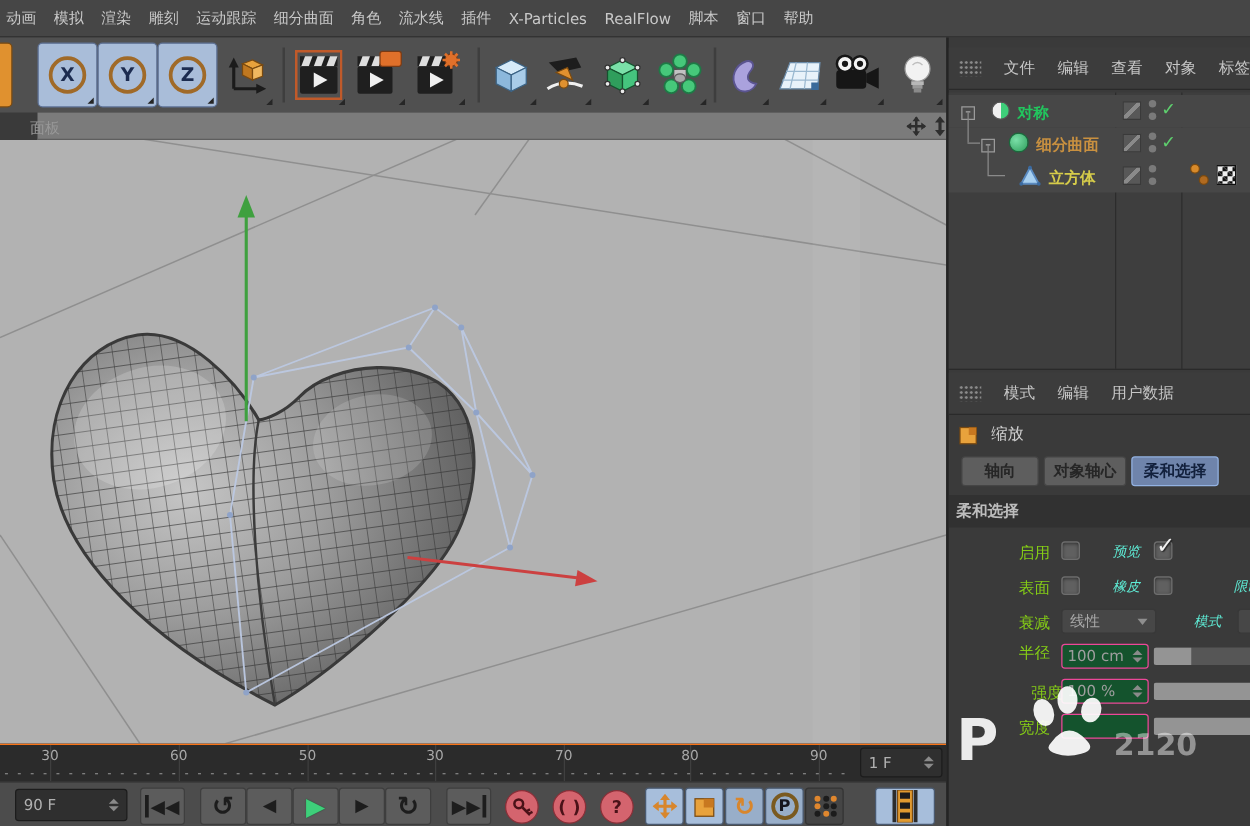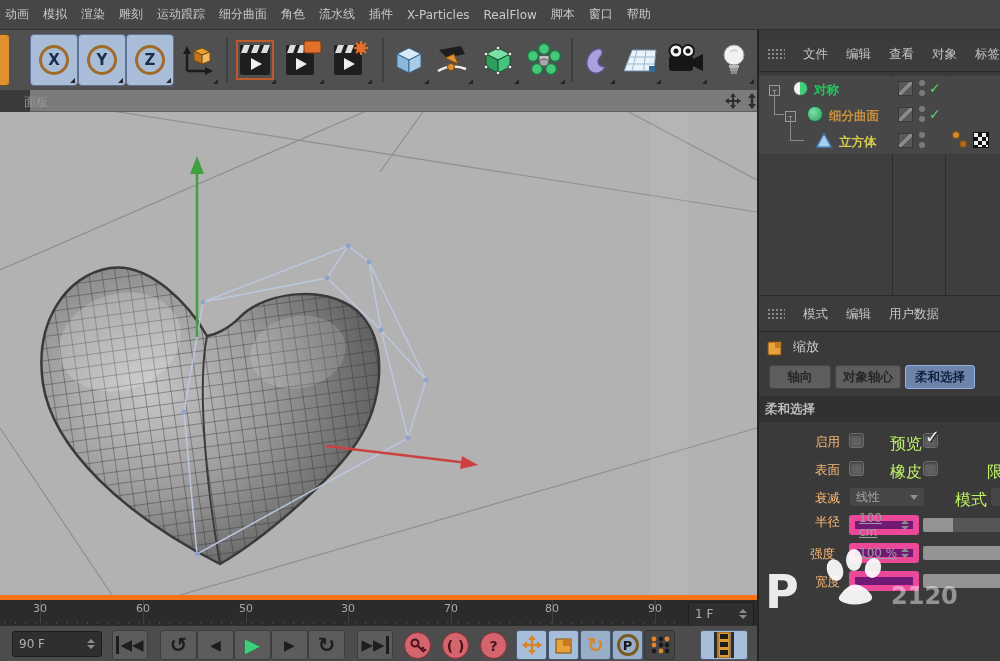--- a/index.html
+++ b/index.html
@@ -15,21 +15,21 @@
   .tile.dd:after{content:"";position:absolute;right:2px;bottom:2px;border-left:5px solid transparent;border-bottom:5px solid #262626;}
   .xyz{background:#a9bdd9;border:1px solid #5e7296;}
   .ring{width:30px;height:30px;border-radius:50%;border:3px solid #a06a28;display:flex;align-items:center;justify-content:center;color:#1c2c50;font-weight:bold;font-size:15px;}
   .vsep{position:absolute;top:8px;width:2px;height:44px;background:#3e3e3e;}
   
   .vheader{left:0;top:90px;width:757px;height:22px;background:#7b7b7b;border-bottom:1px solid #5e5e5e;margin-left:30px;}
   .vtitle{position:absolute;left:-6px;top:4px;color:#989898;font-size:12px;}
   .viewport{left:0;top:112px;width:757px;height:483px;background:#b2b2b2;overflow:hidden;}
   .gridlabel{position:absolute;left:608px;top:450px;width:134px;height:24px;background:#4a4a4a;border:1px solid #6a6a6a;color:#cfcfcf;font-size:12px;display:flex;align-items:center;justify-content:center;}
   
-  .timeline{left:0;top:595px;width:757px;height:30px;background:#2b2b2b;border-top:5px solid #f97316;}
+  .timeline{left:0;top:595px;width:757px;height:30px;background:#2b2b2b;border-top:1px solid #f97316;}
   .tick{position:absolute;top:2px;width:30px;text-align:center;color:#a8a8a8;font-size:11px;}
   .tline{position:absolute;top:0;width:1px;height:30px;background:#3f3f3f;}
   .dotsrow{position:absolute;left:0;top:21px;width:680px;height:4px;background-image:radial-gradient(#9a9a9a 1px,transparent 1.4px);background-size:10.3px 4px;}
   .framebox{background:#2f2f2f;border:1px solid #1c1c1c;border-radius:3px;color:#b0b0b0;font-size:12px;display:flex;align-items:center;padding:0 6px;}
   .spin{margin-left:auto;display:flex;flex-direction:column;gap:2px;}
   .spin i{display:block;width:0;height:0;border-left:4px solid transparent;border-right:4px solid transparent;}
   .spin .up{border-bottom:4px solid #8a8a8a;}
   .spin .dn{border-top:4px solid #8a8a8a;}
   
   .transport{left:0;top:625px;width:757px;height:36px;background:#4c4c4c;border-top:1px solid #2f2f2f;}
@@ -43,26 +43,26 @@
   .grip{width:18px;height:13px;background-image:radial-gradient(#8a8a8a 1px,transparent 1.2px);background-size:4px 4px;}
   .orow{position:absolute;left:0;width:243px;height:26px;background:#474747;display:flex;align-items:center;}
   .olabel{font-size:12.5px;font-weight:bold;}
   .ebox{position:absolute;width:11px;height:11px;background:#4a4a4a;border:1px solid #9a9a9a;color:#cfcfcf;font-size:9px;line-height:8px;text-align:center;}
   .slash{position:absolute;width:15px;height:15px;background:#585858;border:1px solid #3a3a3a;background-image:linear-gradient(135deg,transparent 42%,#8a8a8a 42%,#8a8a8a 58%,transparent 58%);}
   .vdot{position:absolute;width:6px;height:6px;border-radius:50%;background:#7a7a7a;}
   .gcheck{position:absolute;color:#5ecf6e;font-size:14px;font-weight:bold;}
   .checker{position:absolute;width:16px;height:16px;border:1px solid #111;background-color:#eee;background-image:linear-gradient(45deg,#111 25%,transparent 25%,transparent 75%,#111 75%),linear-gradient(45deg,#111 25%,transparent 25%,transparent 75%,#111 75%);background-size:8px 8px;background-position:0 0,4px 4px;}
   .tab{position:absolute;height:24px;background:#5e5e5e;border:1px solid #454545;border-radius:3px;color:#262626;font-size:12.5px;display:flex;align-items:center;justify-content:center;font-weight:bold;}
   .tab.active{background:#6f84ab;border:1px solid #93b2e2;color:#12203c;}
-  .alabel{position:absolute;width:60px;text-align:right;color:#fdba74;font-size:12.5px;}
-  .alabel2{position:absolute;color:#bef264;font-size:16px;}
+  .alabel{position:absolute;width:60px;text-align:right;color:#84cc16;font-size:12.5px;}
+  .alabel2{position:absolute;color:#5eead4;font-size:11px;font-style:italic;}
   .cbox{position:absolute;width:15px;height:15px;border-radius:3px;background:#606060;box-shadow:inset 0 1px 3px rgba(0,0,0,.5);border:1px solid #6e6e6e;}
   .ddown{position:absolute;height:20px;background:#474747;border:1px solid #383838;border-radius:3px;color:#a8a8a8;font-size:12px;display:flex;align-items:center;padding:0 6px;}
   .ddown .arr{margin-left:auto;width:0;height:0;border-left:4px solid transparent;border-right:4px solid transparent;border-top:5px solid #8e8e8e;}
-  .spinbox{position:absolute;height:20px;background:#701a75;border:6px solid #ec4899;border-radius:3px;color:#9e9e9e;font-size:12px;display:flex;align-items:center;padding:0 4px;text-decoration:underline;}
+  .spinbox{position:absolute;height:20px;background:#14532d;border:1px solid #ec4899;border-radius:3px;color:#9e9e9e;font-size:12px;display:flex;align-items:center;padding:0 4px;}
   .slider{position:absolute;height:14px;top:3px;background:#565656;border-radius:2px;overflow:hidden;}
   .slider .fill{height:100%;background:#949494;}
   .wmark{color:#fff;font-weight:bold;}
 </style>
 </head>
 <body>
 
 <div id="app">
 
   <div class="abs menubar">
@@ -507,21 +507,21 @@
         <span>100 cm</span>
         <span class="spin">
             <i class="up"></i>
             <i class="dn"></i>
           </span>
       </div>
       <div class="slider" style="left:164px;top:488px;width:79px;">
           <div class="fill" style="width:38%"></div>
         </div>
 
-      <span class="alabel" style="left:16px;top:516px;">强度</span>
+      <span class="alabel" style="left:31px;top:516px;">强度</span>
       <div class="spinbox" style="left:90px;top:513px;width:70px;">
         <span>100 %</span>
         <span class="spin">
             <i class="up"></i>
             <i class="dn"></i>
           </span>
       </div>
       <div class="slider" style="left:164px;top:516px;width:79px;">
           <div class="fill" style="width:100%"></div>
         </div>

